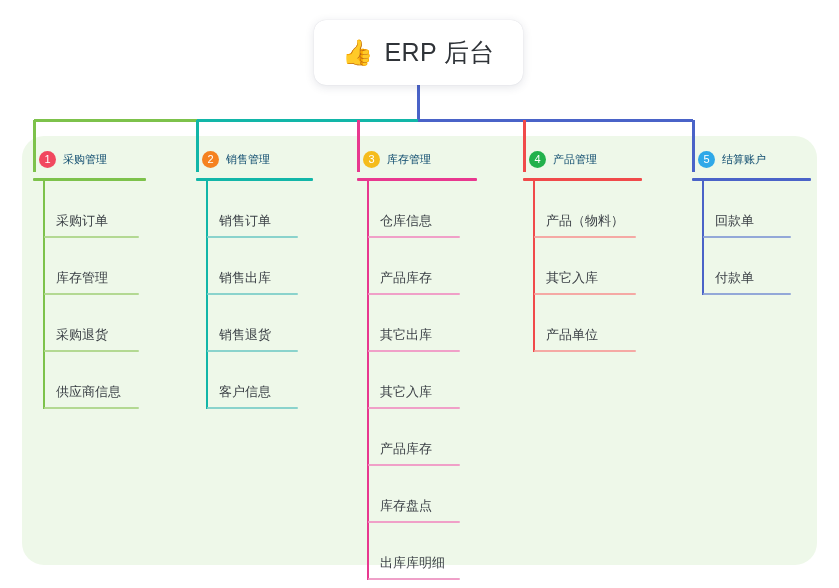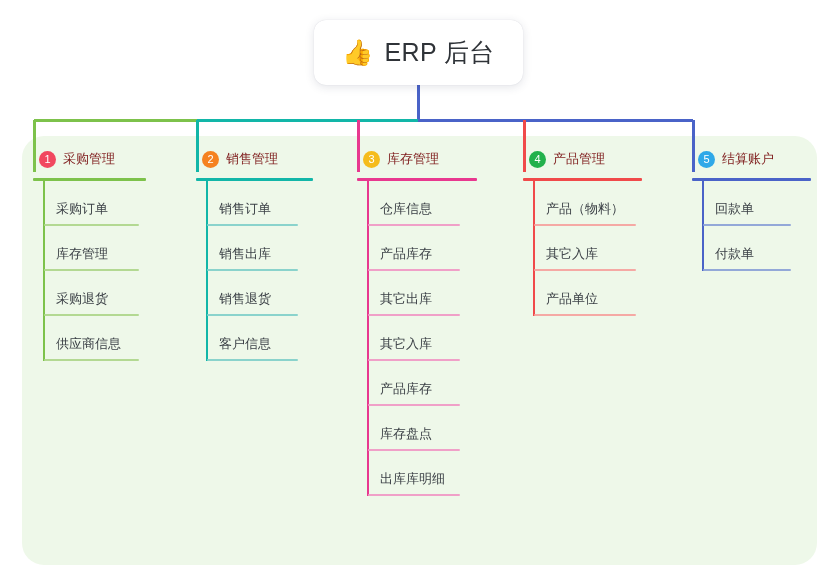--- a/index.html
+++ b/index.html
@@ -88,22 +88,22 @@
     height: 17px;
     border-radius: 50%;
     color: #ffffff;
     font-size: 11px;
     line-height: 17px;
     text-align: center;
     font-family: "Liberation Sans", sans-serif;
     flex: 0 0 auto;
   }
   .branch-title {
-    font-size: 13px;
-    color: #7f1d1d;
+    font-size: 11px;
+    color: #0c4a6e;
     white-space: nowrap;
   }
   .head-rule {
     height: 3px;
     margin-top: 6px;
     border-radius: 1px;
   }
 
   
   .items {
@@ -113,21 +113,21 @@
   }
   .spine {
     position: absolute;
     left: 10px;
     top: 0;
     bottom: 0;
     width: 2px;
   }
   .item {
     position: relative;
-    height: 45px;
+    height: 57px;
     box-sizing: border-box;
   }
   .item-label {
     position: absolute;
     left: 12px;
     bottom: 8px;
     font-size: 13px;
     color: #3a3f45;
     white-space: nowrap;
   }

